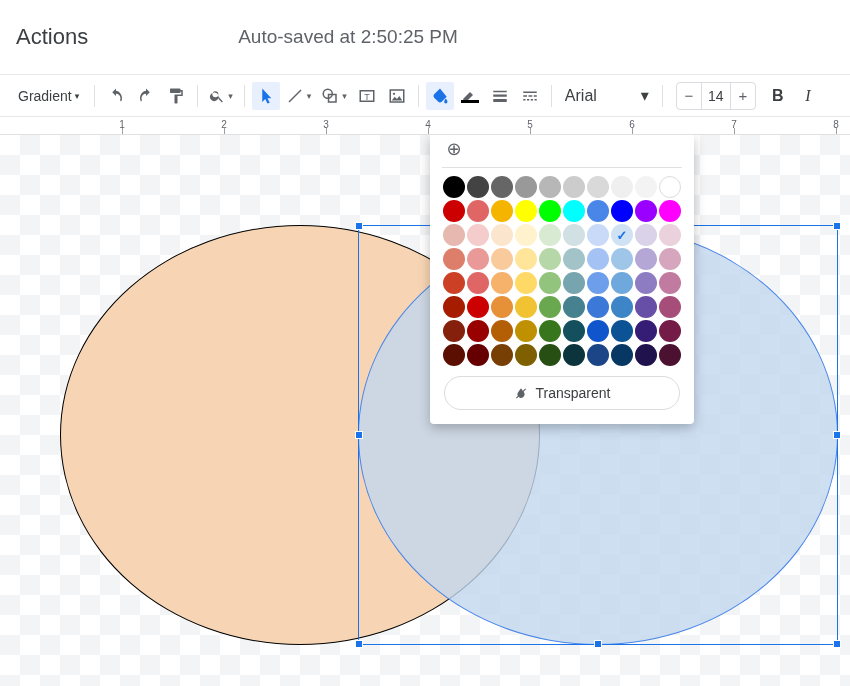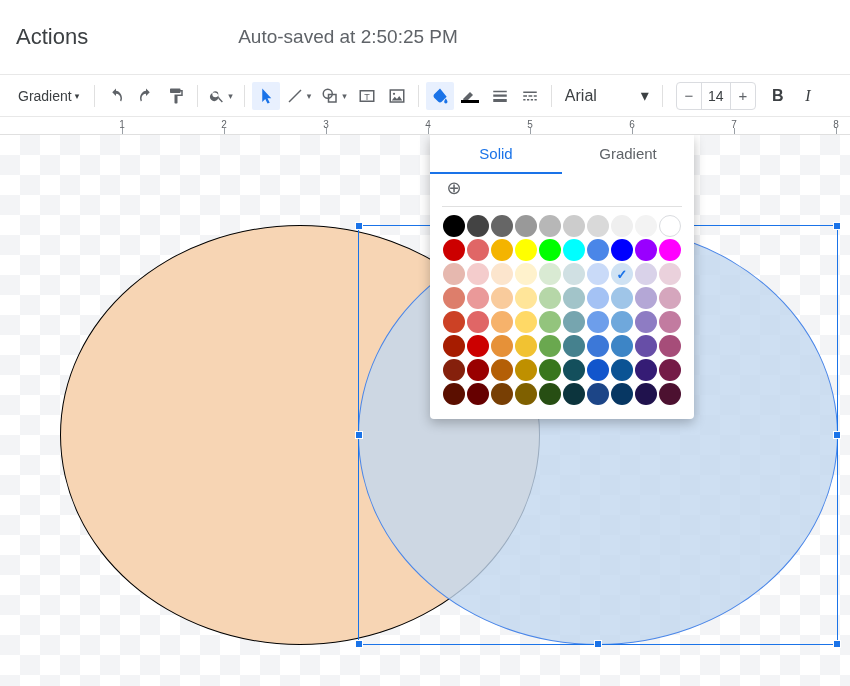--- a/index.html
+++ b/index.html
@@ -206,24 +206,20 @@
     <div class="handle" style="left:50%;top:0"></div>
     <div class="handle" style="left:100%;top:0"></div>
     <div class="handle" style="left:0;top:50%"></div>
     <div class="handle" style="left:100%;top:50%"></div>
     <div class="handle" style="left:0;top:100%"></div>
     <div class="handle" style="left:50%;top:100%"></div>
     <div class="handle" style="left:100%;top:100%"></div>
   </div>
 
   <div class="popover">
-    <div class="tabs">
-      <div class="tab active">Solid</div>
-      <div class="tab">Gradient</div>
-    </div>
     <div class="add-custom">⊕</div>
     <div class="divider"></div>
     <div class="palette" id="palette">
         <div class="sw" style="background: rgb(0, 0, 0);"></div>
         <div class="sw" style="background: rgb(67, 67, 67);"></div>
         <div class="sw" style="background: rgb(102, 102, 102);"></div>
         <div class="sw" style="background: rgb(153, 153, 153);"></div>
         <div class="sw" style="background: rgb(183, 183, 183);"></div>
         <div class="sw" style="background: rgb(204, 204, 204);"></div>
         <div class="sw" style="background: rgb(217, 217, 217);"></div>
@@ -296,14 +292,23 @@
         <div class="sw" style="background: rgb(102, 0, 0);"></div>
         <div class="sw" style="background: rgb(120, 63, 4);"></div>
         <div class="sw" style="background: rgb(127, 96, 0);"></div>
         <div class="sw" style="background: rgb(39, 78, 19);"></div>
         <div class="sw" style="background: rgb(12, 52, 61);"></div>
         <div class="sw" style="background: rgb(28, 69, 135);"></div>
         <div class="sw" style="background: rgb(7, 55, 99);"></div>
         <div class="sw" style="background: rgb(32, 18, 77);"></div>
         <div class="sw" style="background: rgb(76, 17, 48);"></div>
       </div>
+    <div class="transparent-btn">
+      <span class="drop-icon">
+        <svg viewBox="0 0 24 24">
+            <path fill="#5f6368" d="M12 3l5 7a6 6 0 1 1-10 0l5-7z"></path>
+            <line x1="4" y1="20" x2="20" y2="4" stroke="#5f6368" stroke-width="2"></line>
+          </svg>
+      </span>
+      <span>Transparent</span>
+    </div>
   </div>
 </div>
 
 </body></html>

